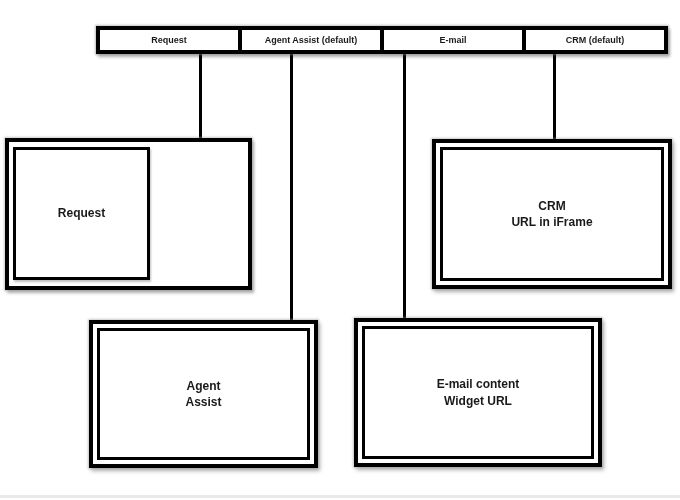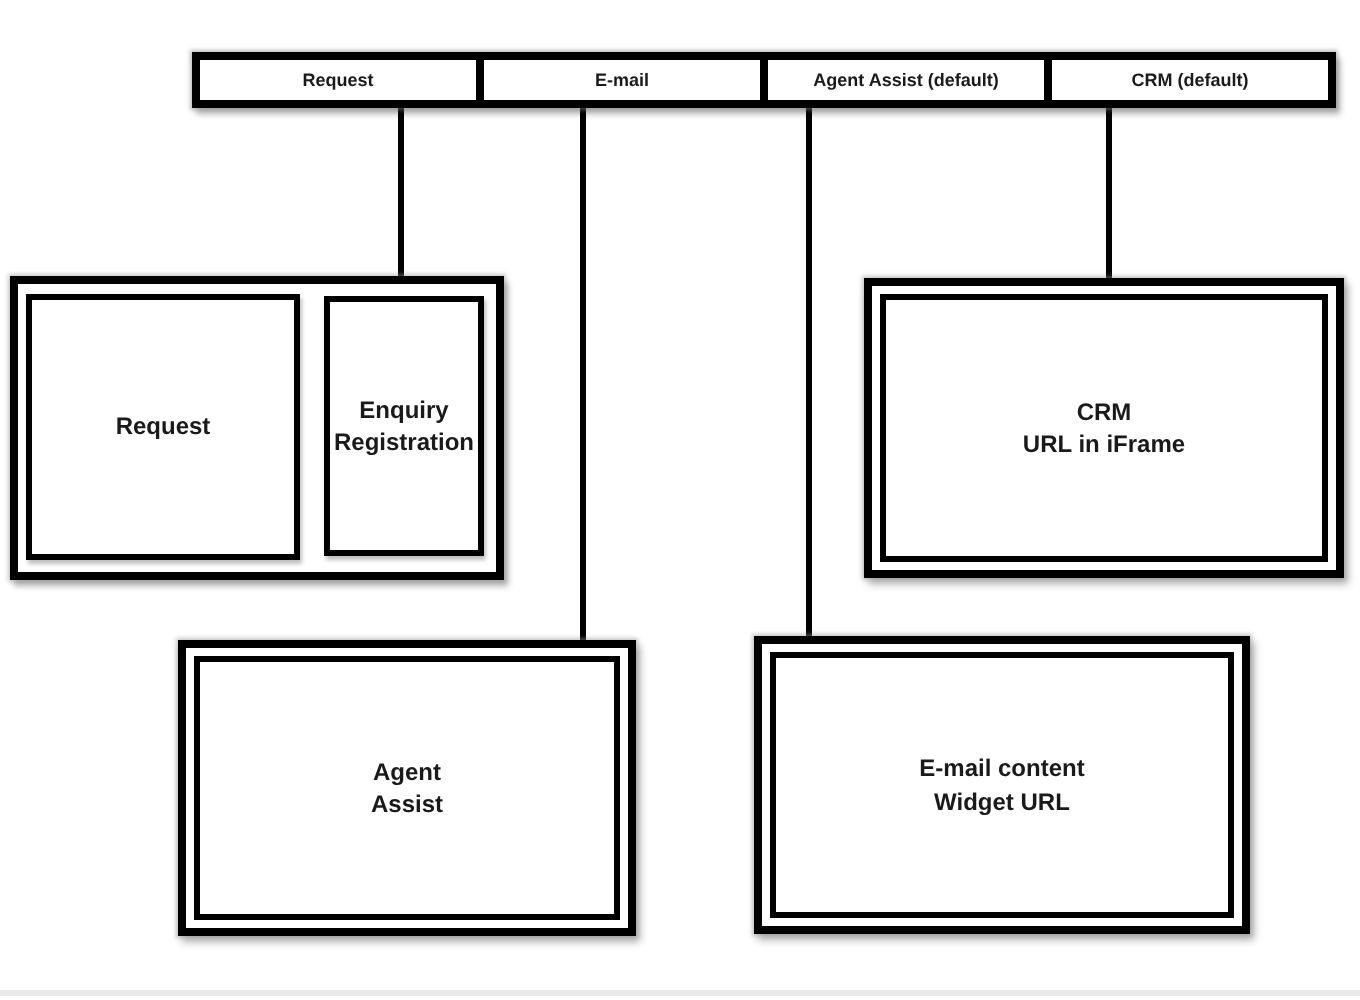--- a/index.html
+++ b/index.html
@@ -98,21 +98,21 @@
     left: 4px; right: 4px; top: 4px; bottom: 4px;
     border: 3px solid #000;
     background: #ffffff;
     display: flex;
     align-items: center;
     justify-content: center;
     text-align: center;
   }
   .crm-box   { left: 432px; top: 139px; width: 240px; height: 150px; }
   .agent-box { left: 89px;  top: 320px; width: 229px; height: 148px; }
-  .email-box { left: 377px; top: 318px; width: 248px; height: 149px; padding-left: 24px; }
+  .email-box { left: 354px; top: 318px; width: 248px; height: 149px; padding-left: 24px; }
 
   .box-label {
     font-weight: bold;
     font-size: 12px;
     line-height: 1.35;
     color: #1a1a1a;
     white-space: pre-line;
     text-align: center;
   }
 
@@ -134,37 +134,33 @@
   <div class="connector c1"></div>
   <div class="connector c2"></div>
   <div class="connector c3"></div>
   <div class="connector c4"></div>
 
   <div class="tab-bar">
     <div class="tab">
       <span>Request</span>
     </div>
     <div class="tab">
-      <span>E-mail</span>
+      <span>Agent Assist (default)</span>
     </div>
     <div class="tab">
-      <span>Agent Assist (default)</span>
+      <span>E-mail</span>
     </div>
     <div class="tab">
       <span>CRM (default)</span>
     </div>
   </div>
 
   <div class="group-box">
     <div class="plain-box request-box">
       <span class="box-label">Request</span>
-    </div>
-    <div class="plain-box enquiry-box">
-      <span class="box-label">Enquiry
-Registration</span>
     </div>
   </div>
 
   <div class="framed-box crm-box">
     <div class="inner">
       <span class="box-label">CRM
 URL in iFrame</span>
     </div>
   </div>
 

